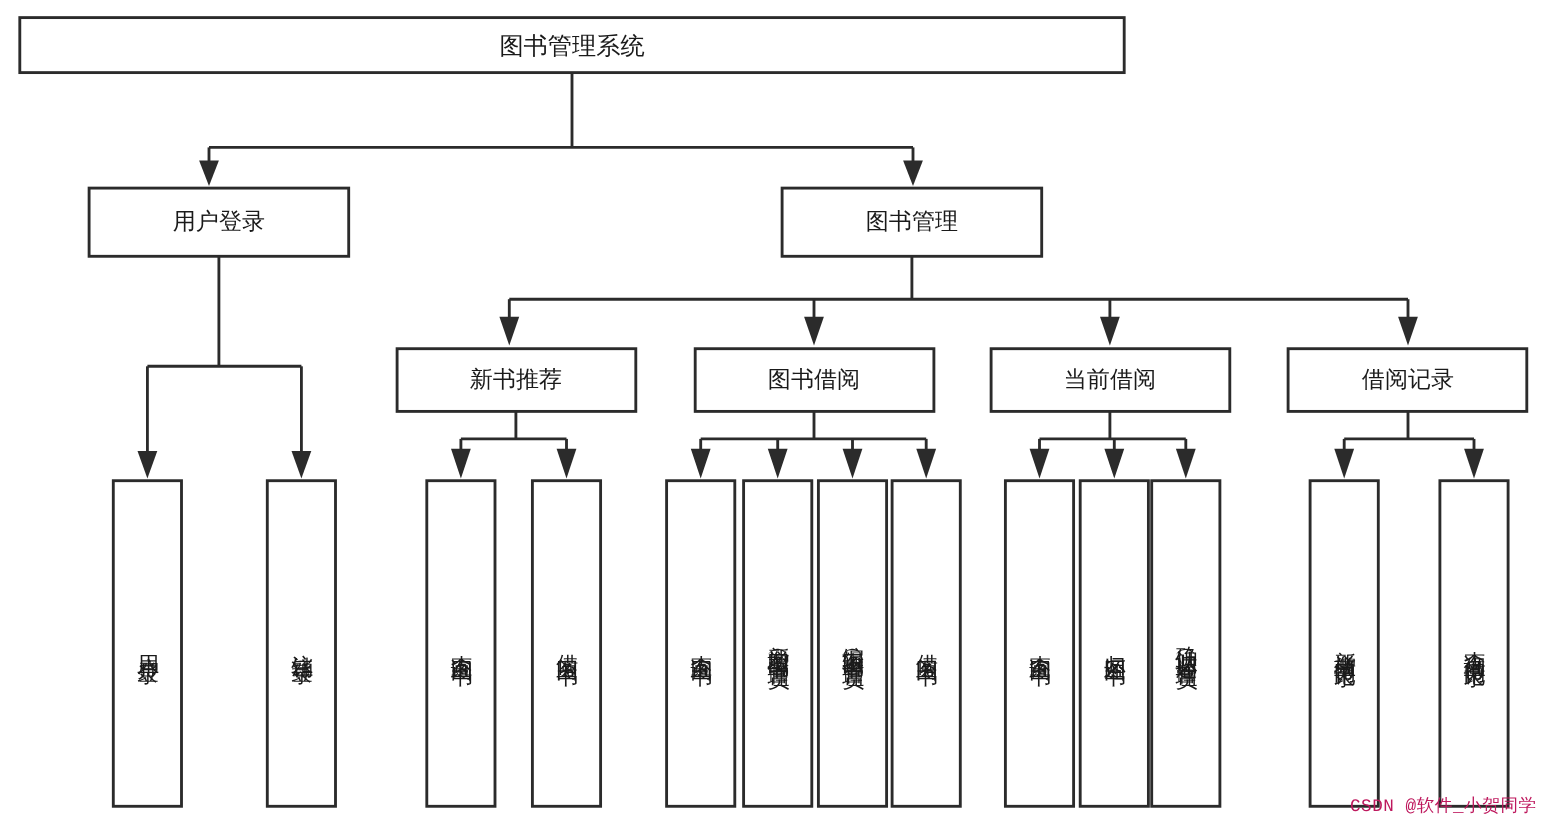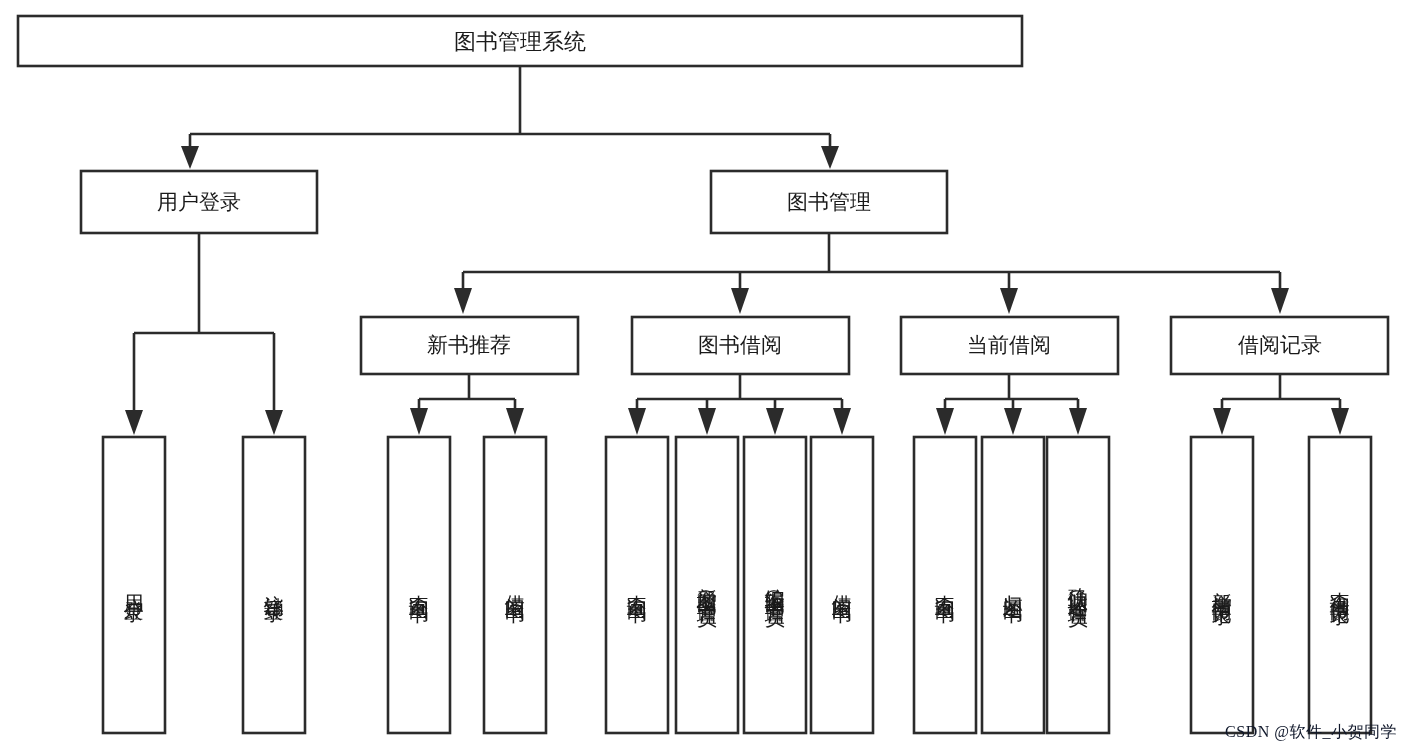--- a/index.html
+++ b/index.html
@@ -64,23 +64,23 @@
     stroke-linecap: butt;
   }
   .arrow-head {
     fill: #2b2b2b;
     stroke: none;
   }
   #watermark {
     position: absolute;
     right: 8px;
     bottom: 4px;
-    font-family: Liberation Serif, serif;
+    font-family: Liberation Mono, monospace;
     font-size: 16px;
-    color: #0f172a;
+    color: #be185d;
     letter-spacing: 0.5px;
     user-select: none;
   }
 </style>
 </head>
 <body>
 
 <div id="diagram-root">
 
   <svg id="flowchart" width="1405" height="747" viewBox="0 0 1405 747">

